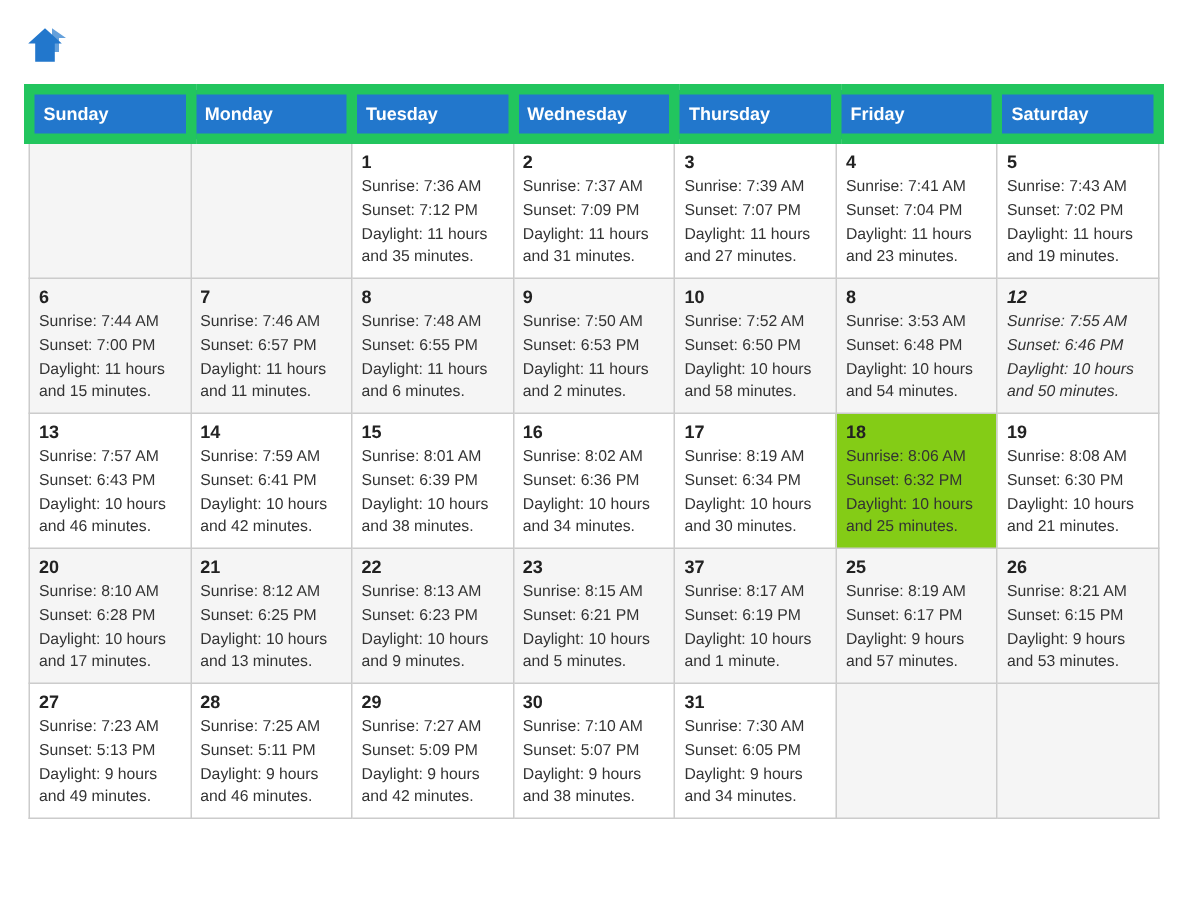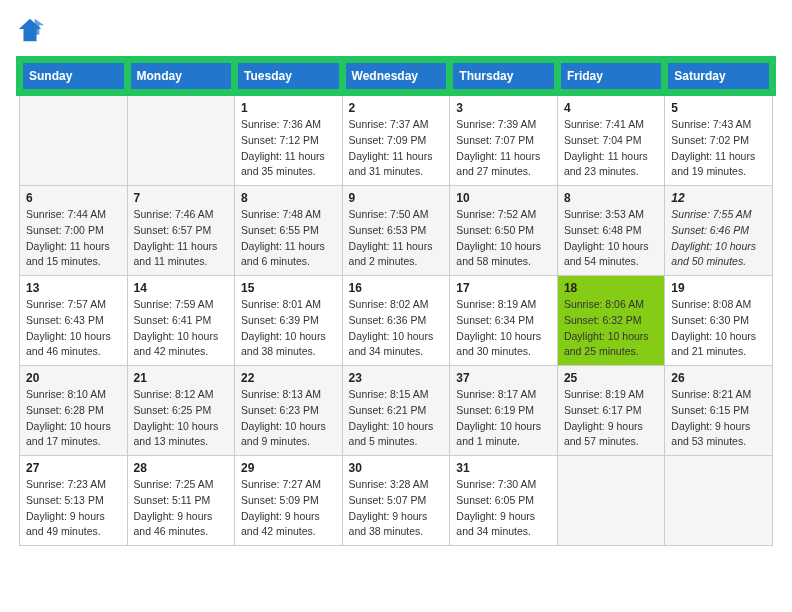--- a/index.html
+++ b/index.html
@@ -307,21 +307,21 @@
 Daylight: 9 hours and 46 minutes.</div>
         </td>
         <td style="background: rgb(255, 255, 255);">
           <span class="day-number">29</span>
           <div class="day-info" style="white-space: pre-line;">Sunrise: 7:27 AM
 Sunset: 5:09 PM
 Daylight: 9 hours and 42 minutes.</div>
         </td>
         <td style="background: rgb(255, 255, 255); margin-top: 45px;">
           <span class="day-number">30</span>
-          <div class="day-info" style="white-space: pre-line;">Sunrise: 3:28 AM
+          <div class="day-info" style="white-space: pre-line;">Sunrise: 7:10 AM
 Sunset: 5:07 PM
 Daylight: 9 hours and 38 minutes.</div>
         </td>
         <td style="background: rgb(255, 255, 255);">
           <span class="day-number">31</span>
           <div class="day-info" style="white-space: pre-line;">Sunrise: 7:30 AM
 Sunset: 6:05 PM
 Daylight: 9 hours and 34 minutes.</div>
         </td>
         <td class="empty-cell"></td>

